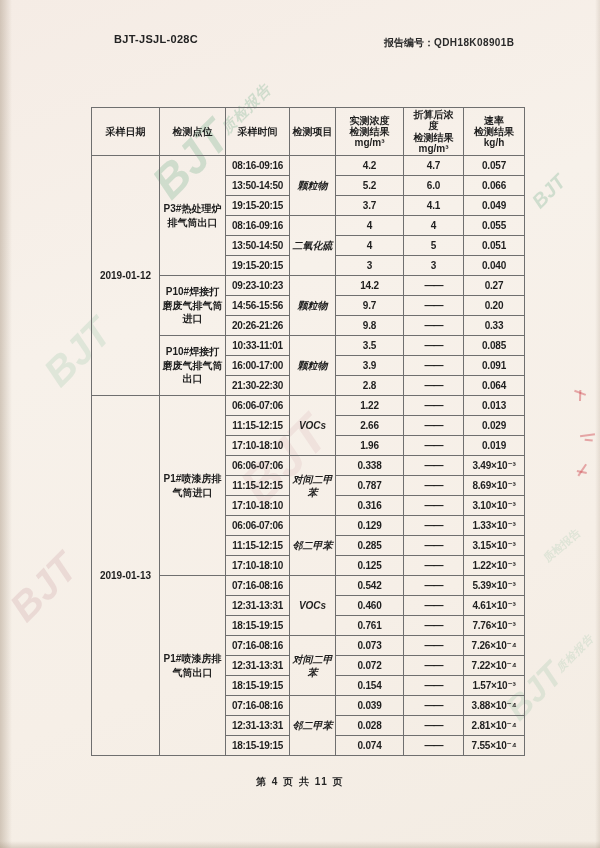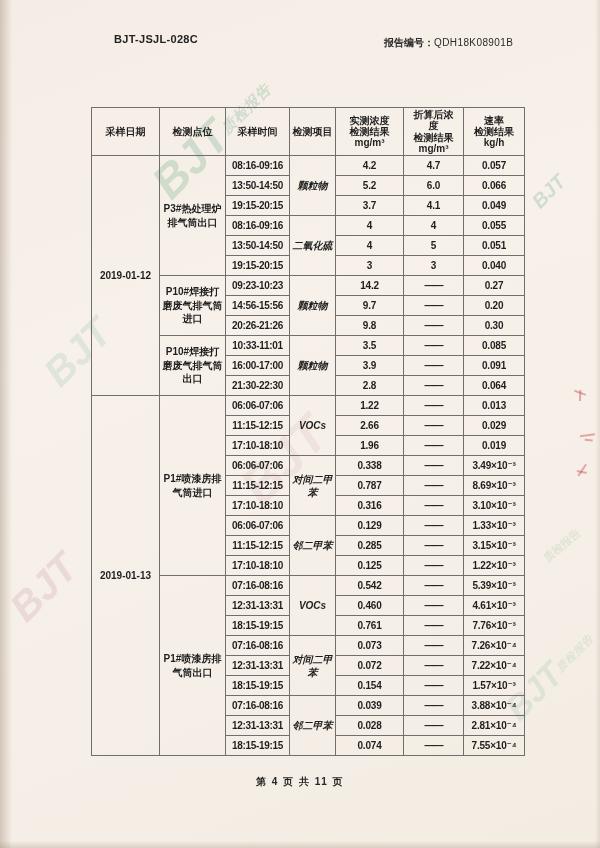--- a/index.html
+++ b/index.html
@@ -24,21 +24,21 @@
     background:linear-gradient(270deg,rgba(150,130,108,.18),rgba(150,130,108,0));}
 
   .doc-code{
     position:absolute; left:114px; top:33px;
     font-size:11px; font-weight:bold; letter-spacing:.3px; color:#232323;text-align:center;
   }
   .report-no{
     position:absolute; left:384px; top:36px;
     font-size:10px; font-weight:600; color:#2a2a2a;
   }
-  .report-no .val{ font-weight:normal; letter-spacing:.4px; }
+  .report-no .val{ font-weight:bold; letter-spacing:.4px; }
   .title{
     position:absolute; left:97px; top:70px;
     font-size:14px; font-weight:600; letter-spacing:1.5px; color:#161616;
   }
 
   table.results{
     position:absolute; left:91px; top:107px;
     width:433px; border-collapse:collapse; table-layout:fixed;
     z-index:2;
   }
@@ -211,21 +211,21 @@
         <tr>
           <td class="c-time">14:56-15:56</td>
           <td class="c-val">9.7</td>
           <td class="c-val c-dash">——</td>
           <td class="c-val">0.20</td>
         </tr>
         <tr>
           <td class="c-time">20:26-21:26</td>
           <td class="c-val">9.8</td>
           <td class="c-val c-dash">——</td>
-          <td class="c-val">0.30</td>
+          <td class="c-val">0.33</td>
         </tr>
         <tr>
           <td rowspan="3" class="c-point">P10#焊接打磨废气排气筒出口</td>
           <td class="c-time">10:33-11:01</td>
           <td rowspan="3" class="c-item">颗粒物</td>
           <td class="c-val">3.5</td>
           <td class="c-val c-dash">——</td>
           <td class="c-val">0.085</td>
         </tr>
         <tr>

